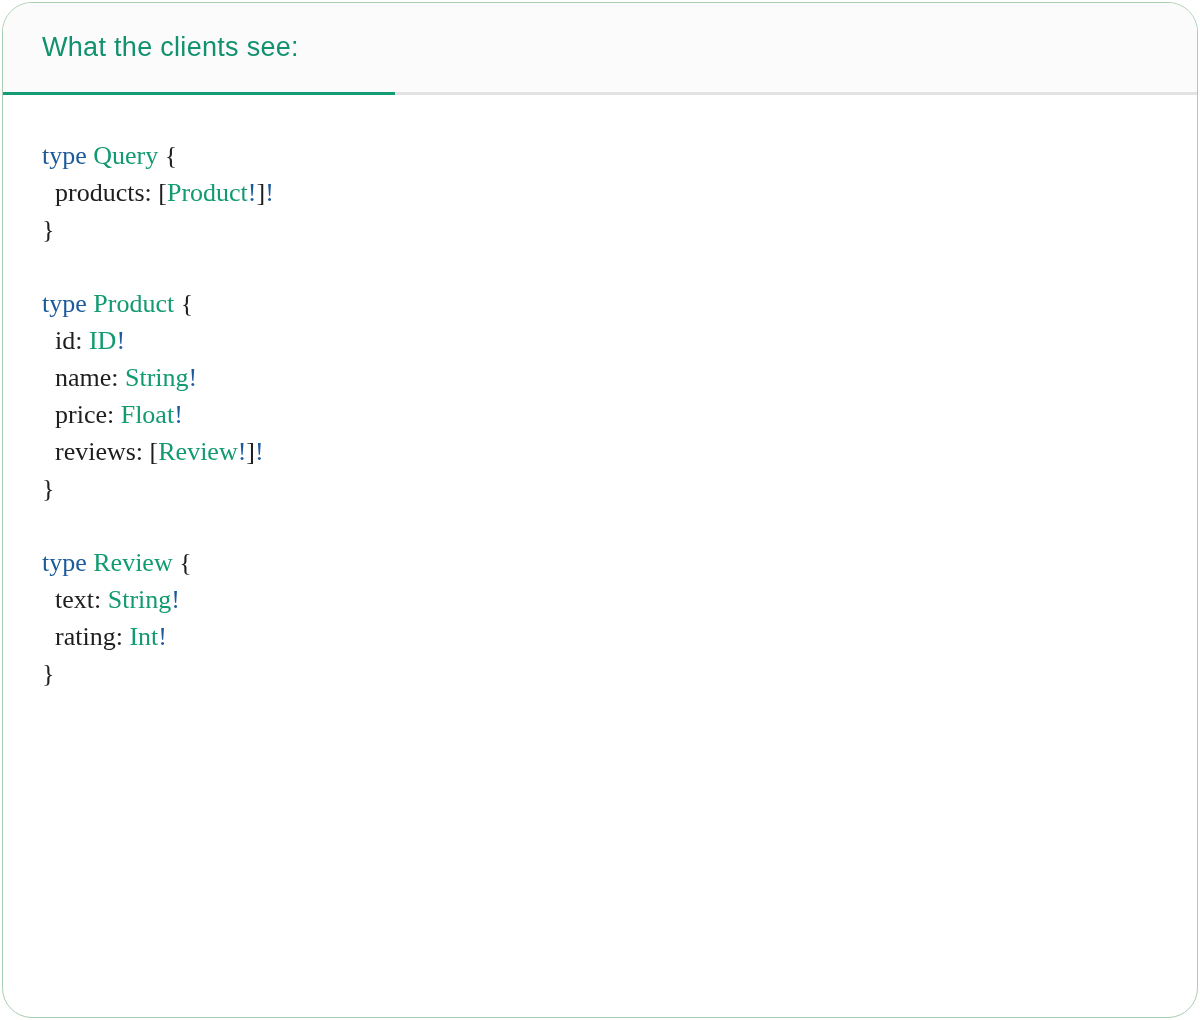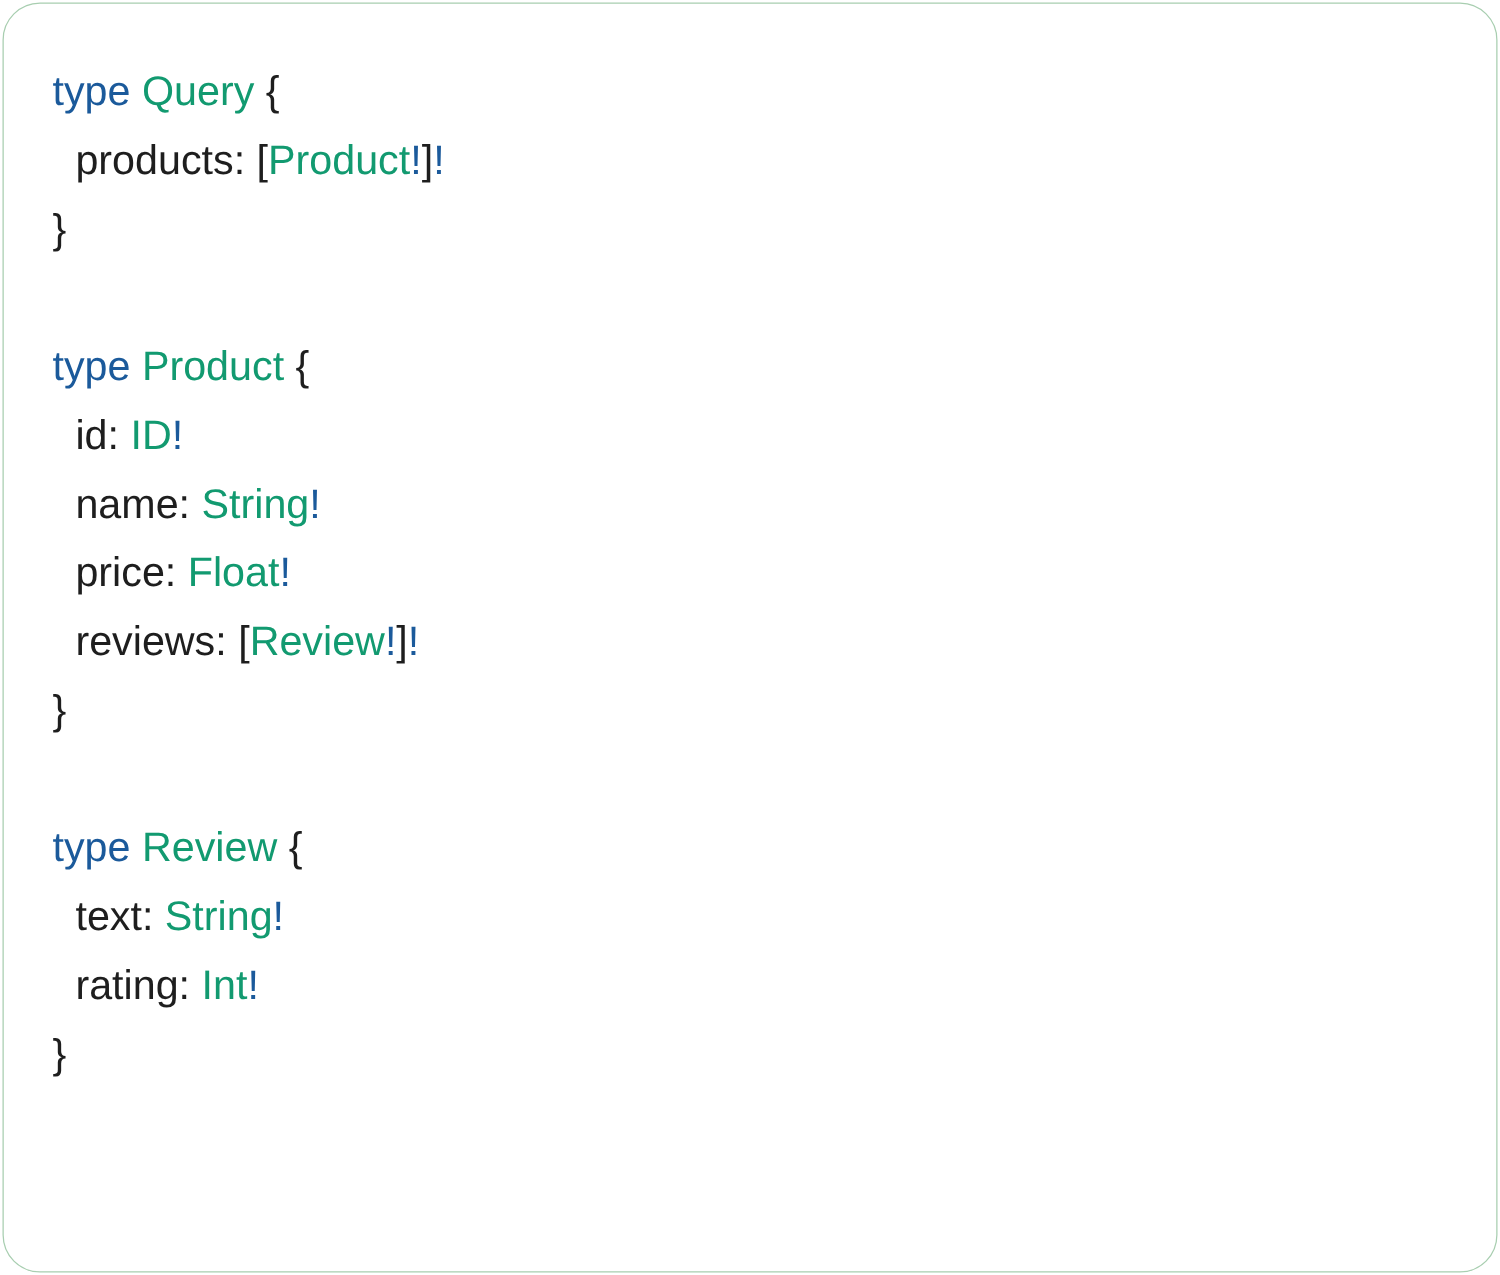--- a/index.html
+++ b/index.html
@@ -41,35 +41,40 @@
     color:var(--header-green);
     font-family:"Liberation Sans","DejaVu Sans",sans-serif;
     font-size:27px;
     font-weight:500;
     letter-spacing:0.3px;
     cursor:pointer;
   }
   .code{
     margin:0;
     padding:42px 40px 30px 39px;
-    font-family:Liberation Sans, sans-serif;
-    font-size:33px;
-    line-height:55px;
+    font-family:Liberation Serif, serif;
+    font-size:26px;
+    line-height:37px;
     color:var(--code-dark);
     white-space:pre;
   }
   .tok-keyword{color:var(--kw-blue);}
   .tok-typename{color:var(--type-green);}
   .tok-bang{color:var(--kw-blue);}
   .tok-plain{color:var(--code-dark);}
 </style>
 </head>
 <body>
 
 <div class="panel">
+  <div class="tab-bar">
+    <div class="tab">
+      <span>What the clients see:</span>
+    </div>
+  </div>
   <pre class="code" id="code-block"><span class="tok-keyword">type</span><span class="tok-plain"> </span><span class="tok-typename">Query</span><span class="tok-plain"> {</span>
 <span class="tok-plain">  products: [</span><span class="tok-typename">Product</span><span class="tok-bang">!</span><span class="tok-plain">]</span><span class="tok-bang">!</span>
 <span class="tok-plain">}</span>
 
 <span class="tok-keyword">type</span><span class="tok-plain"> </span><span class="tok-typename">Product</span><span class="tok-plain"> {</span>
 <span class="tok-plain">  id: </span><span class="tok-typename">ID</span><span class="tok-bang">!</span>
 <span class="tok-plain">  name: </span><span class="tok-typename">String</span><span class="tok-bang">!</span>
 <span class="tok-plain">  price: </span><span class="tok-typename">Float</span><span class="tok-bang">!</span>
 <span class="tok-plain">  reviews: [</span><span class="tok-typename">Review</span><span class="tok-bang">!</span><span class="tok-plain">]</span><span class="tok-bang">!</span>
 <span class="tok-plain">}</span>

